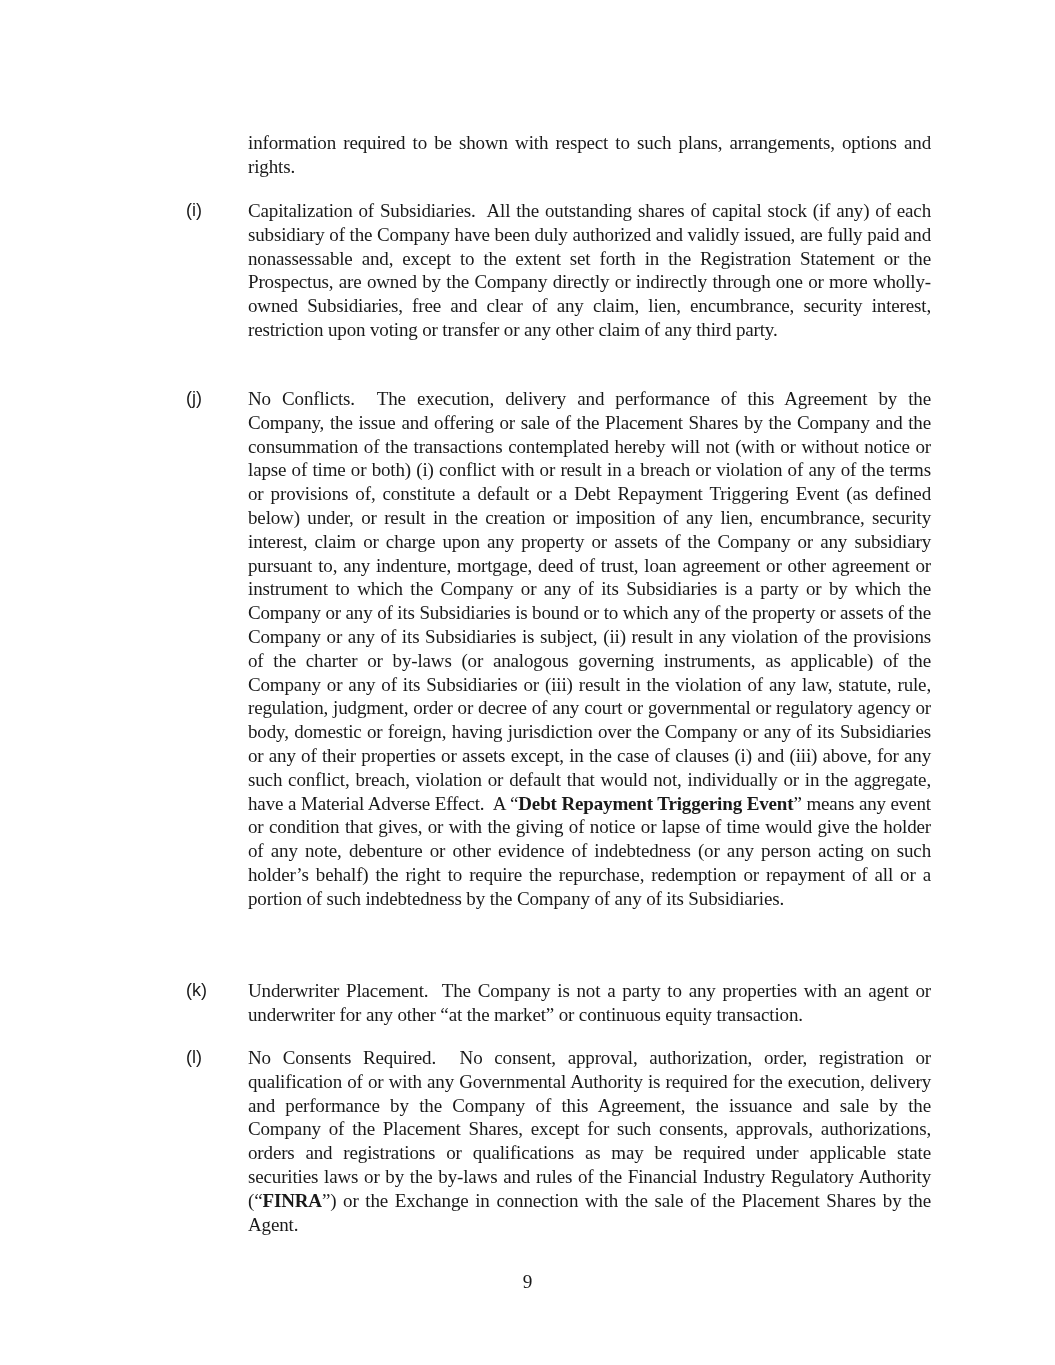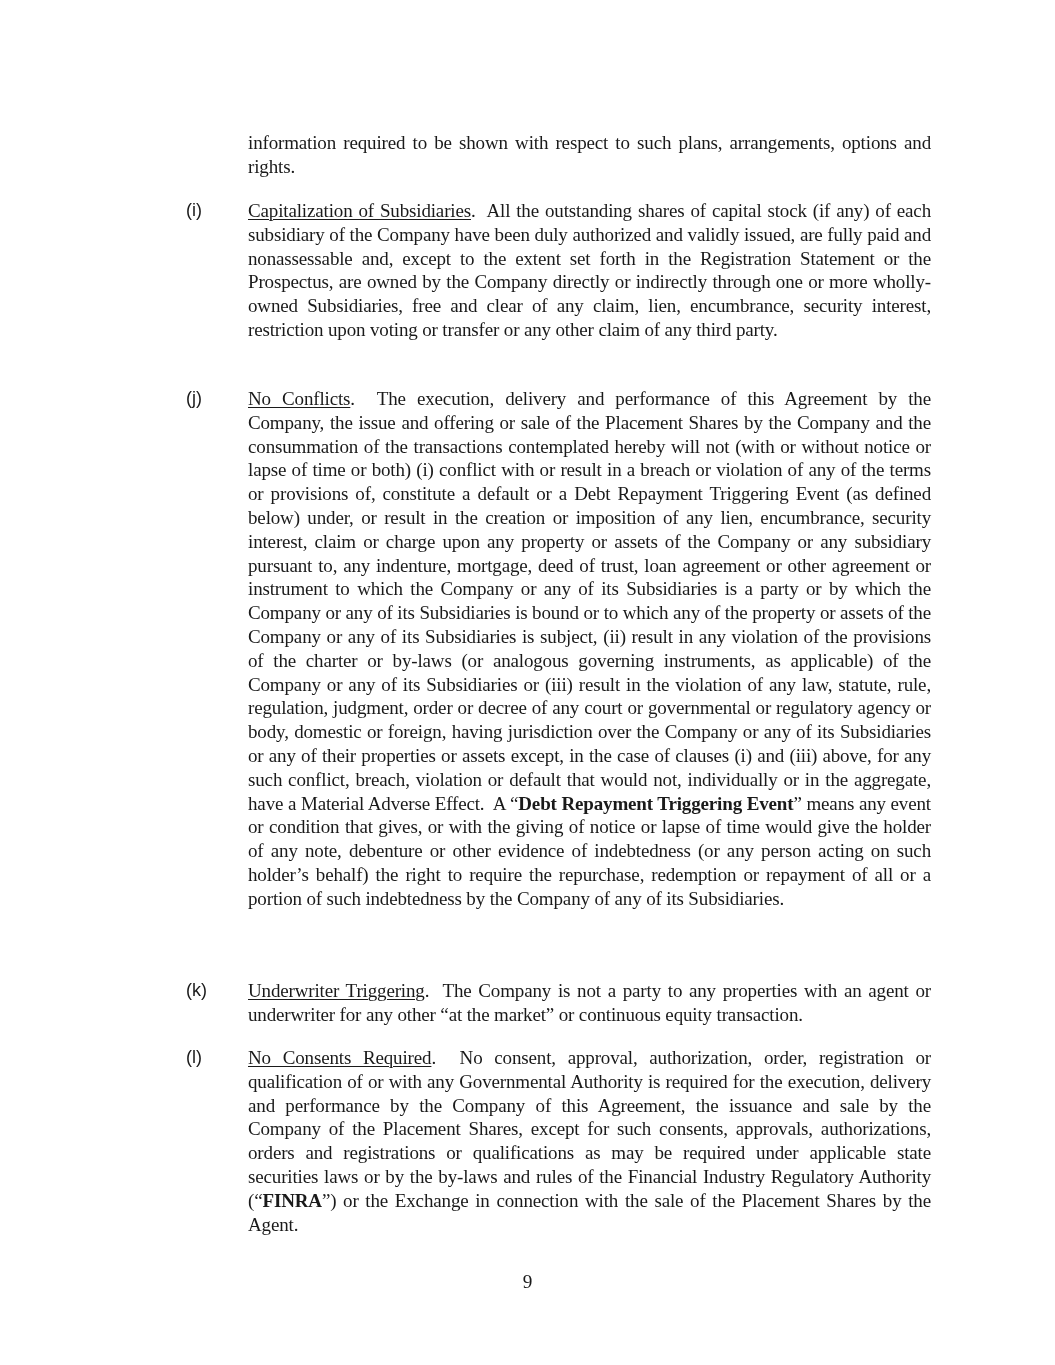--- a/index.html
+++ b/index.html
@@ -49,21 +49,20 @@
       line-height: 23.8px;
       color: #1a1a1a;
     }
     .section-body {
       position: absolute;
       left: 248px;
       top: 0;
       width: 683px;
     }
     .heading {
-      text-decoration: underline;
       text-underline-offset: 2px;
       text-decoration-thickness: 1px;
     }
     .defined-term {
       font-weight: bold;
       text-underline-offset: 2px;
       text-decoration-thickness: 1px;
     }
     .page-number {
       position: absolute;
@@ -89,21 +88,21 @@
     <p class="body-text section-body last-line-left" style="margin:0;"><span class="heading">Capitalization of Subsidiaries</span><span>.</span><span style="white-space:pre-wrap;">  All the outstanding shares of capital stock (if any) of each subsidiary of the Company have been duly authorized and validly issued, are fully paid and nonassessable and, except to the extent set forth in the Registration Statement or the Prospectus, are owned by the Company directly or indirectly through one or more wholly-owned Subsidiaries, free and clear of any claim, lien, encumbrance, security interest, restriction upon voting or transfer or any other claim of any third party.</span></p>
   </div>
 
   <div class="section" style="top:387px;">
     <span class="section-label">(j)</span>
     <p class="body-text section-body last-line-left" style="margin:0;"><span class="heading">No Conflicts</span><span>.</span><span style="white-space:pre-wrap;">  The execution, delivery and performance of this Agreement by the Company, the issue and offering or sale of the Placement Shares by the Company and the consummation of the transactions contemplated hereby will not (with or without notice or lapse of time or both) (i) conflict with or result in a breach or violation of any of the terms or provisions of, constitute a default or a Debt Repayment Triggering Event (as defined below) under, or result in the creation or imposition of any lien, encumbrance, security interest, claim or charge upon any property or assets of the Company or any subsidiary pursuant to, any indenture, mortgage, deed of trust, loan agreement or other agreement or instrument to which the Company or any of its Subsidiaries is a party or by which the Company or any of its Subsidiaries is bound or to which any of the property or assets of the Company or any of its Subsidiaries is subject, (ii) result in any violation of the provisions of the charter or by-laws (or analogous governing instruments, as applicable) of the Company or any of its Subsidiaries or (iii) result in the violation of any law, statute, rule, regulation, judgment, order or decree of any court or governmental or regulatory agency or body, domestic or foreign, having jurisdiction over the Company or any of its Subsidiaries or any of their properties or assets except, in the case of clauses (i) and (iii) above, for any such conflict, breach, violation or default that would not, individually or in the aggregate, have a Material Adverse Effect.  A “</span><span class="defined-term">Debt Repayment Triggering Event</span><span>” means any event or condition that gives, or with the giving of notice or lapse of time would give the holder of any note, debenture or other evidence of indebtedness (or any person acting on such holder’s behalf) the right to require the repurchase, redemption or repayment of all or a portion of such indebtedness by the Company of any of its Subsidiaries.</span></p>
   </div>
 
   <div class="section" style="top:979px;">
     <span class="section-label">(k)</span>
-    <p class="body-text section-body last-line-left" style="margin:0;"><span class="heading">Underwriter Triggering</span><span>.</span><span style="white-space:pre-wrap;">  The Company is not a party to any properties with an agent or underwriter for any other “at the market” or continuous equity transaction.</span></p>
+    <p class="body-text section-body last-line-left" style="margin:0;"><span class="heading">Underwriter Placement</span><span>.</span><span style="white-space:pre-wrap;">  The Company is not a party to any properties with an agent or underwriter for any other “at the market” or continuous equity transaction.</span></p>
   </div>
 
   <div class="section" style="top:1046px;">
     <span class="section-label">(l)</span>
     <p class="body-text section-body last-line-left" style="margin:0;"><span class="heading">No Consents Required</span><span>.</span><span style="white-space:pre-wrap;">  No consent, approval, authorization, order, registration or qualification of or with any Governmental Authority is required for the execution, delivery and performance by the Company of this Agreement, the issuance and sale by the Company of the Placement Shares, except for such consents, approvals, authorizations, orders and registrations or qualifications as may be required under applicable state securities laws or by the by-laws and rules of the Financial Industry Regulatory Authority (“</span><span class="defined-term">FINRA</span><span>”) or the Exchange in connection with the sale of the Placement Shares by the Agent.</span></p>
   </div>
 
   <div class="page-number">9</div>
 </div>
 

